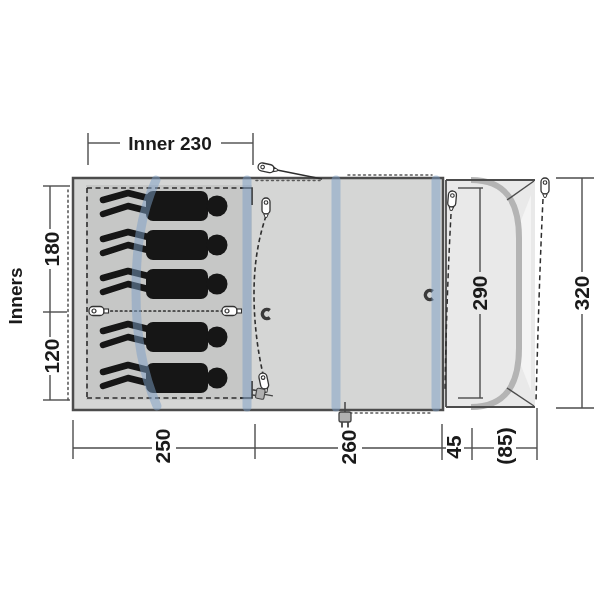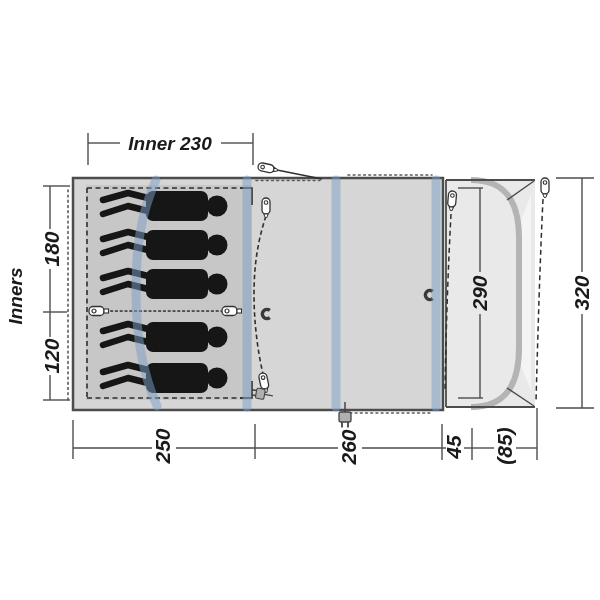--- a/index.html
+++ b/index.html
@@ -1,17 +1,17 @@
 <!DOCTYPE html>
 <html><head>
 <meta charset="utf-8">
 <style>
   html,body{margin:0;padding:0;background:#fff;}
   .stage{position:relative;width:600px;height:600px;background:#fff;overflow:hidden;
-         font-family:"Liberation Sans", sans-serif;font-style:italic;}
+         font-family:"Liberation Sans", sans-serif;}
   svg{display:block}
   text{font-family:"Liberation Sans","DejaVu Sans",sans-serif;font-weight:bold;fill:#1a1a1a;}
   .dimnum{font-size:21px;}
   .dimlabel{font-size:19px;}
 </style>
 </head>
 <body>
 
 <div class="stage">
 <svg width="600" height="600" viewBox="0 0 600 600">

